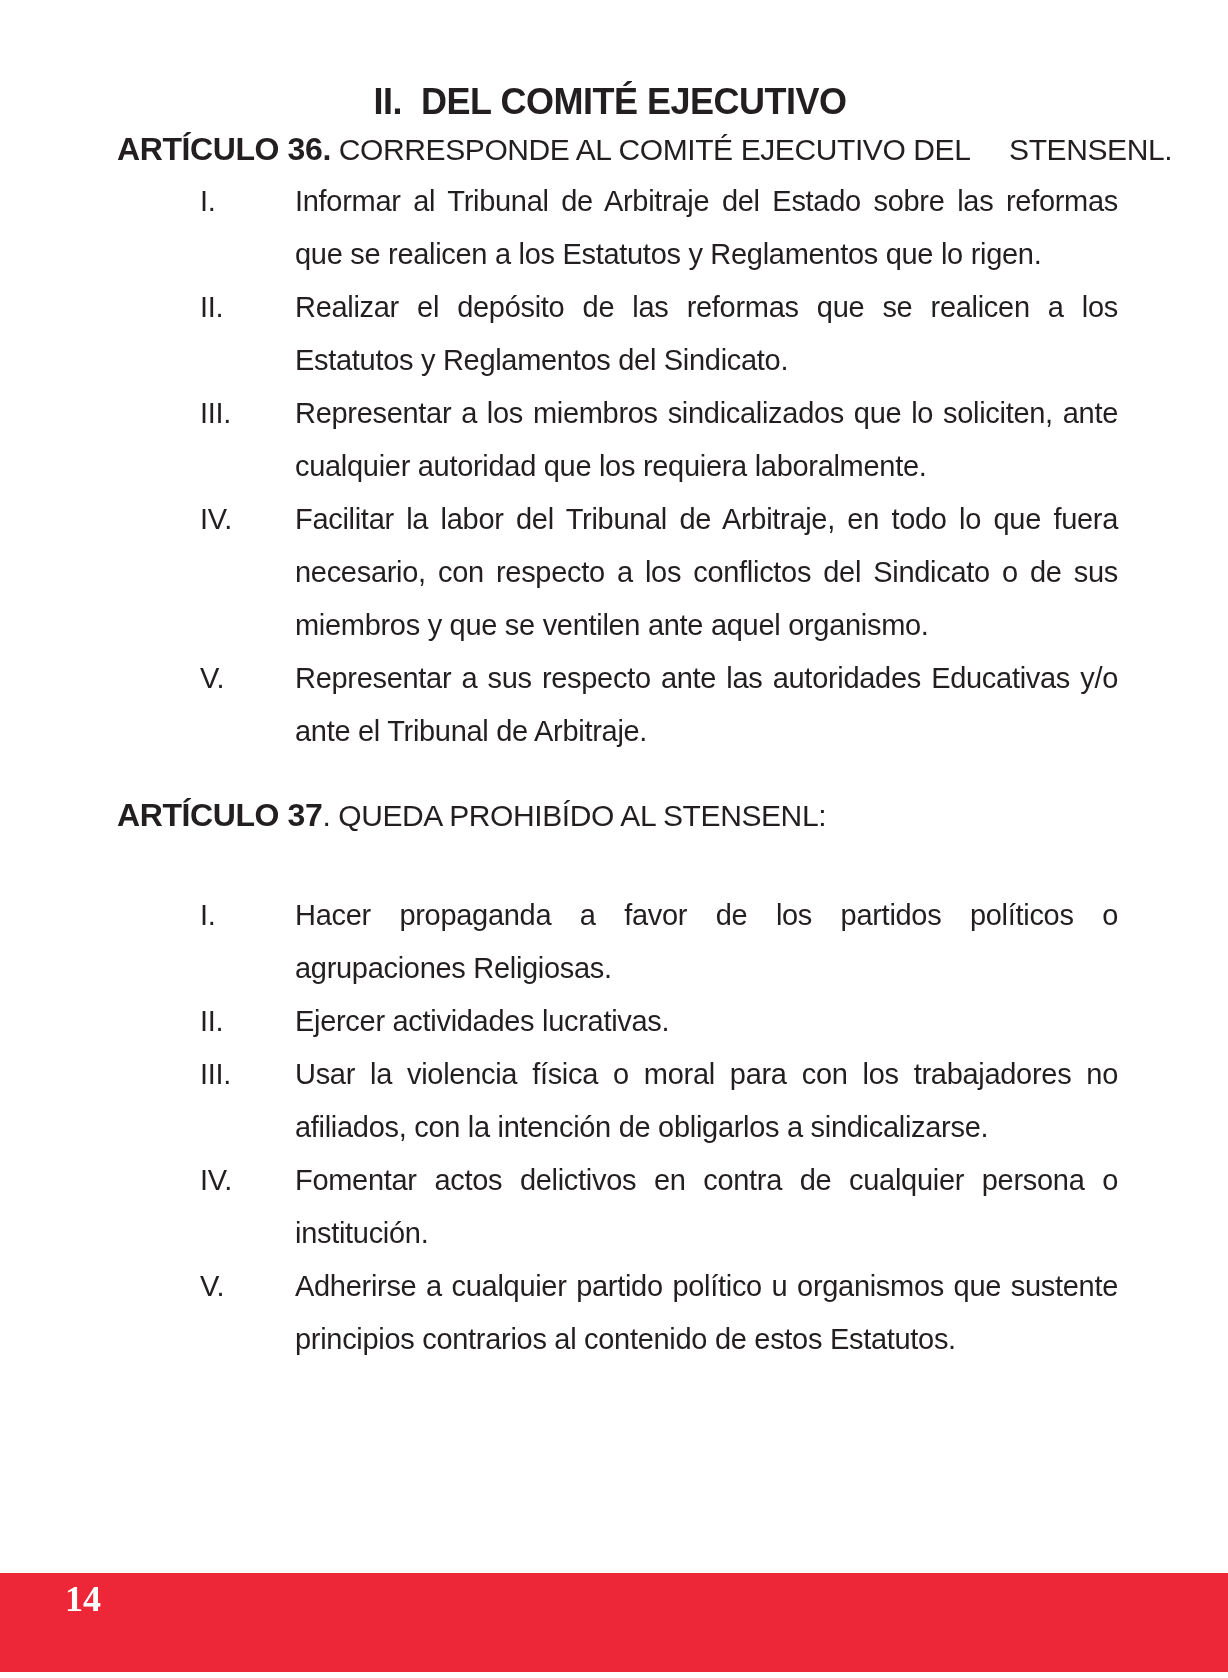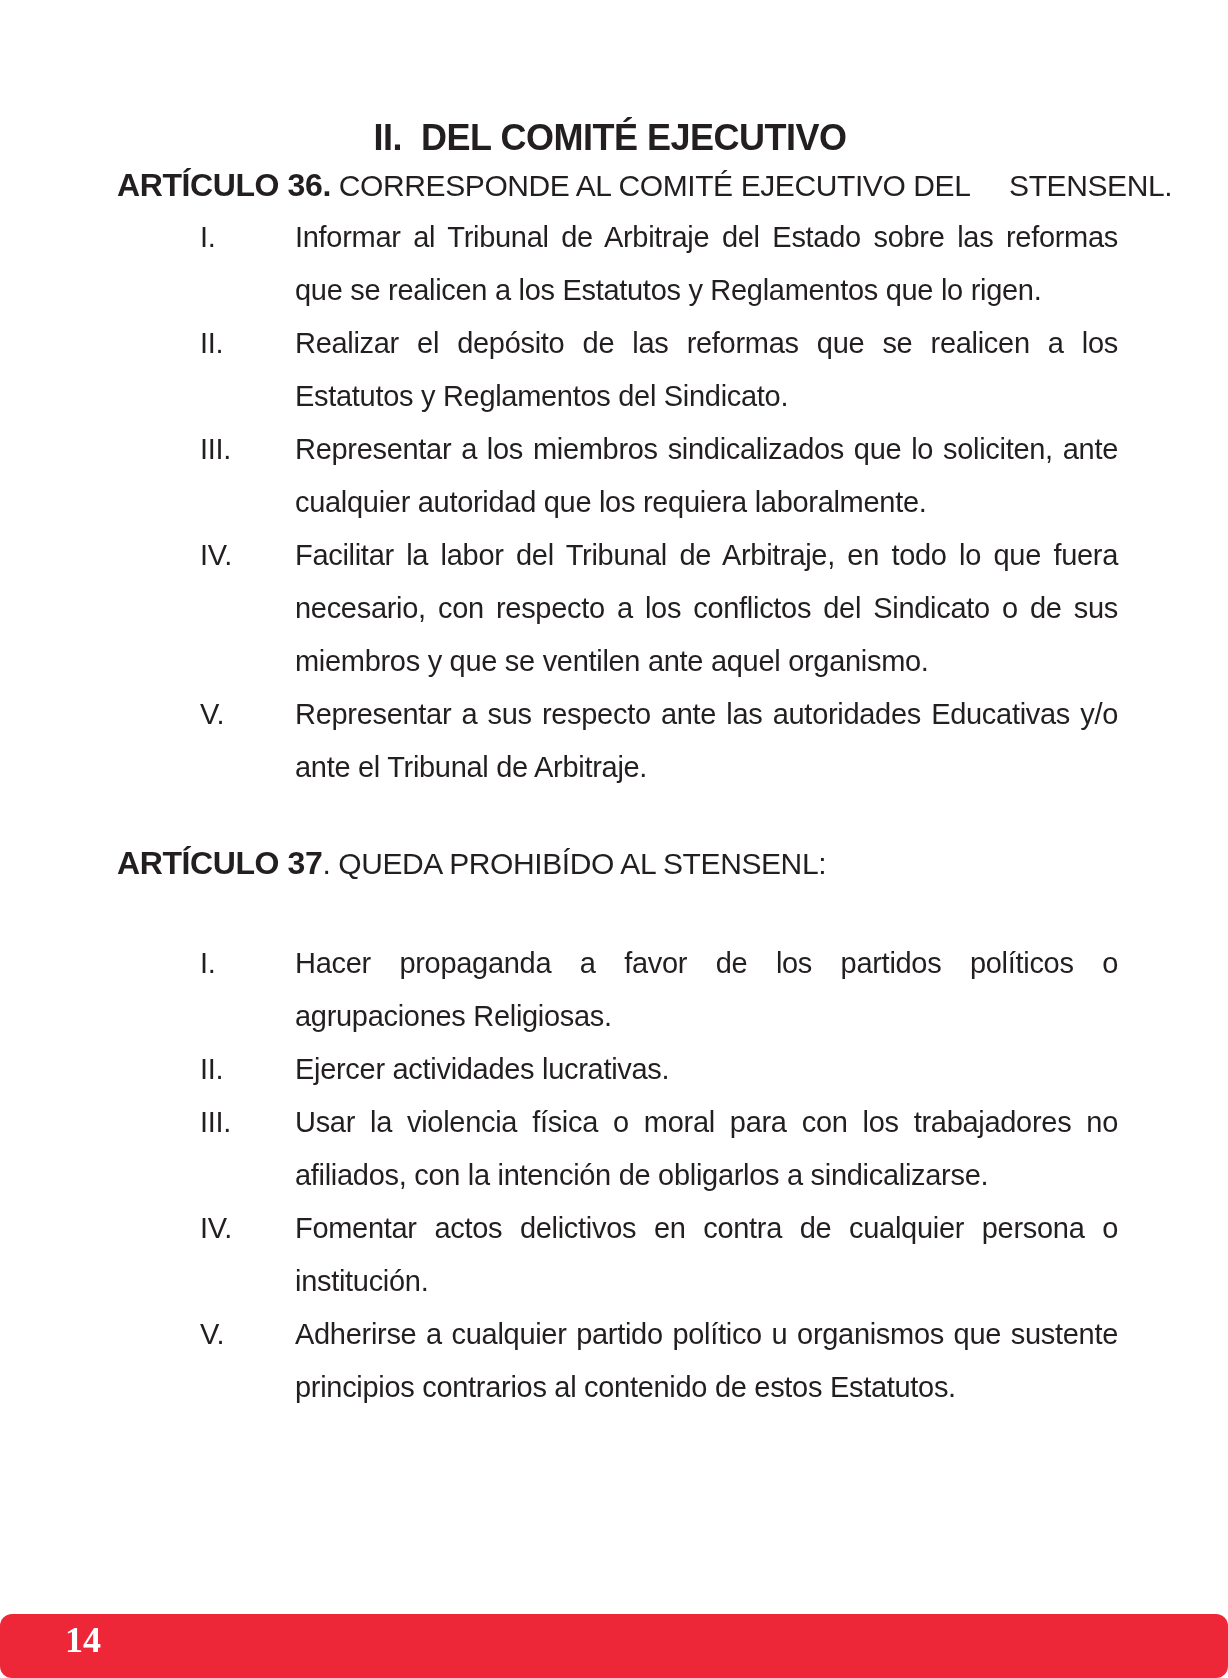--- a/index.html
+++ b/index.html
@@ -8,57 +8,57 @@
     width:1228px; height:1678px;
     background:#ffffff;
     font-family:"Liberation Sans", sans-serif;
     color:#231F20;
     overflow:hidden;
   }
   .content {
     position:absolute; left:117px; top:0; width:986px;
   }
   .doc-title {
-    margin-top:116px;
+    margin-top:80px;
     text-align:center;
     font-weight:bold;
     font-size:36px;
     line-height:44px;
     letter-spacing:-0.5px;
     white-space:pre;
   }
   .article-heading {
     font-size:30px;
     line-height:50px;
     letter-spacing:-0.4px;
     white-space:pre;
   }
-  .article-heading.second { margin-top:44px; }
+  .article-heading.second { margin-top:32px; }
   .article-label { font-weight:bold; font-size:32px; }
   .roman-list { margin:0; padding:0; }
   .roman-list.second { margin-top:48px; }
   .item { display:flex; }
   .item .num {
     margin-left:83px;
     width:80px;
     flex:0 0 80px;
     font-size:29px; line-height:53px;
     letter-spacing:-0.3px;
   }
   .item .txt {
     width:823px;
     flex:0 0 823px;
     font-size:29px; line-height:53px;
     letter-spacing:-0.3px;
     text-align:justify;
     margin-left:15px;
   }
   .footer-bar {
-    position:absolute; left:0; bottom:0;
-    width:100%; height:64px;border-radius:12px;
+    position:absolute; left:0; bottom:6px;
+    width:100%; height:99px;
   }
   .page-number {
     position:absolute; left:65px; top:6px;
     font-family:"Liberation Serif", serif;
     font-weight:bold;
     font-size:36px;
     line-height:40px;
   }
 </style>
 </head>

